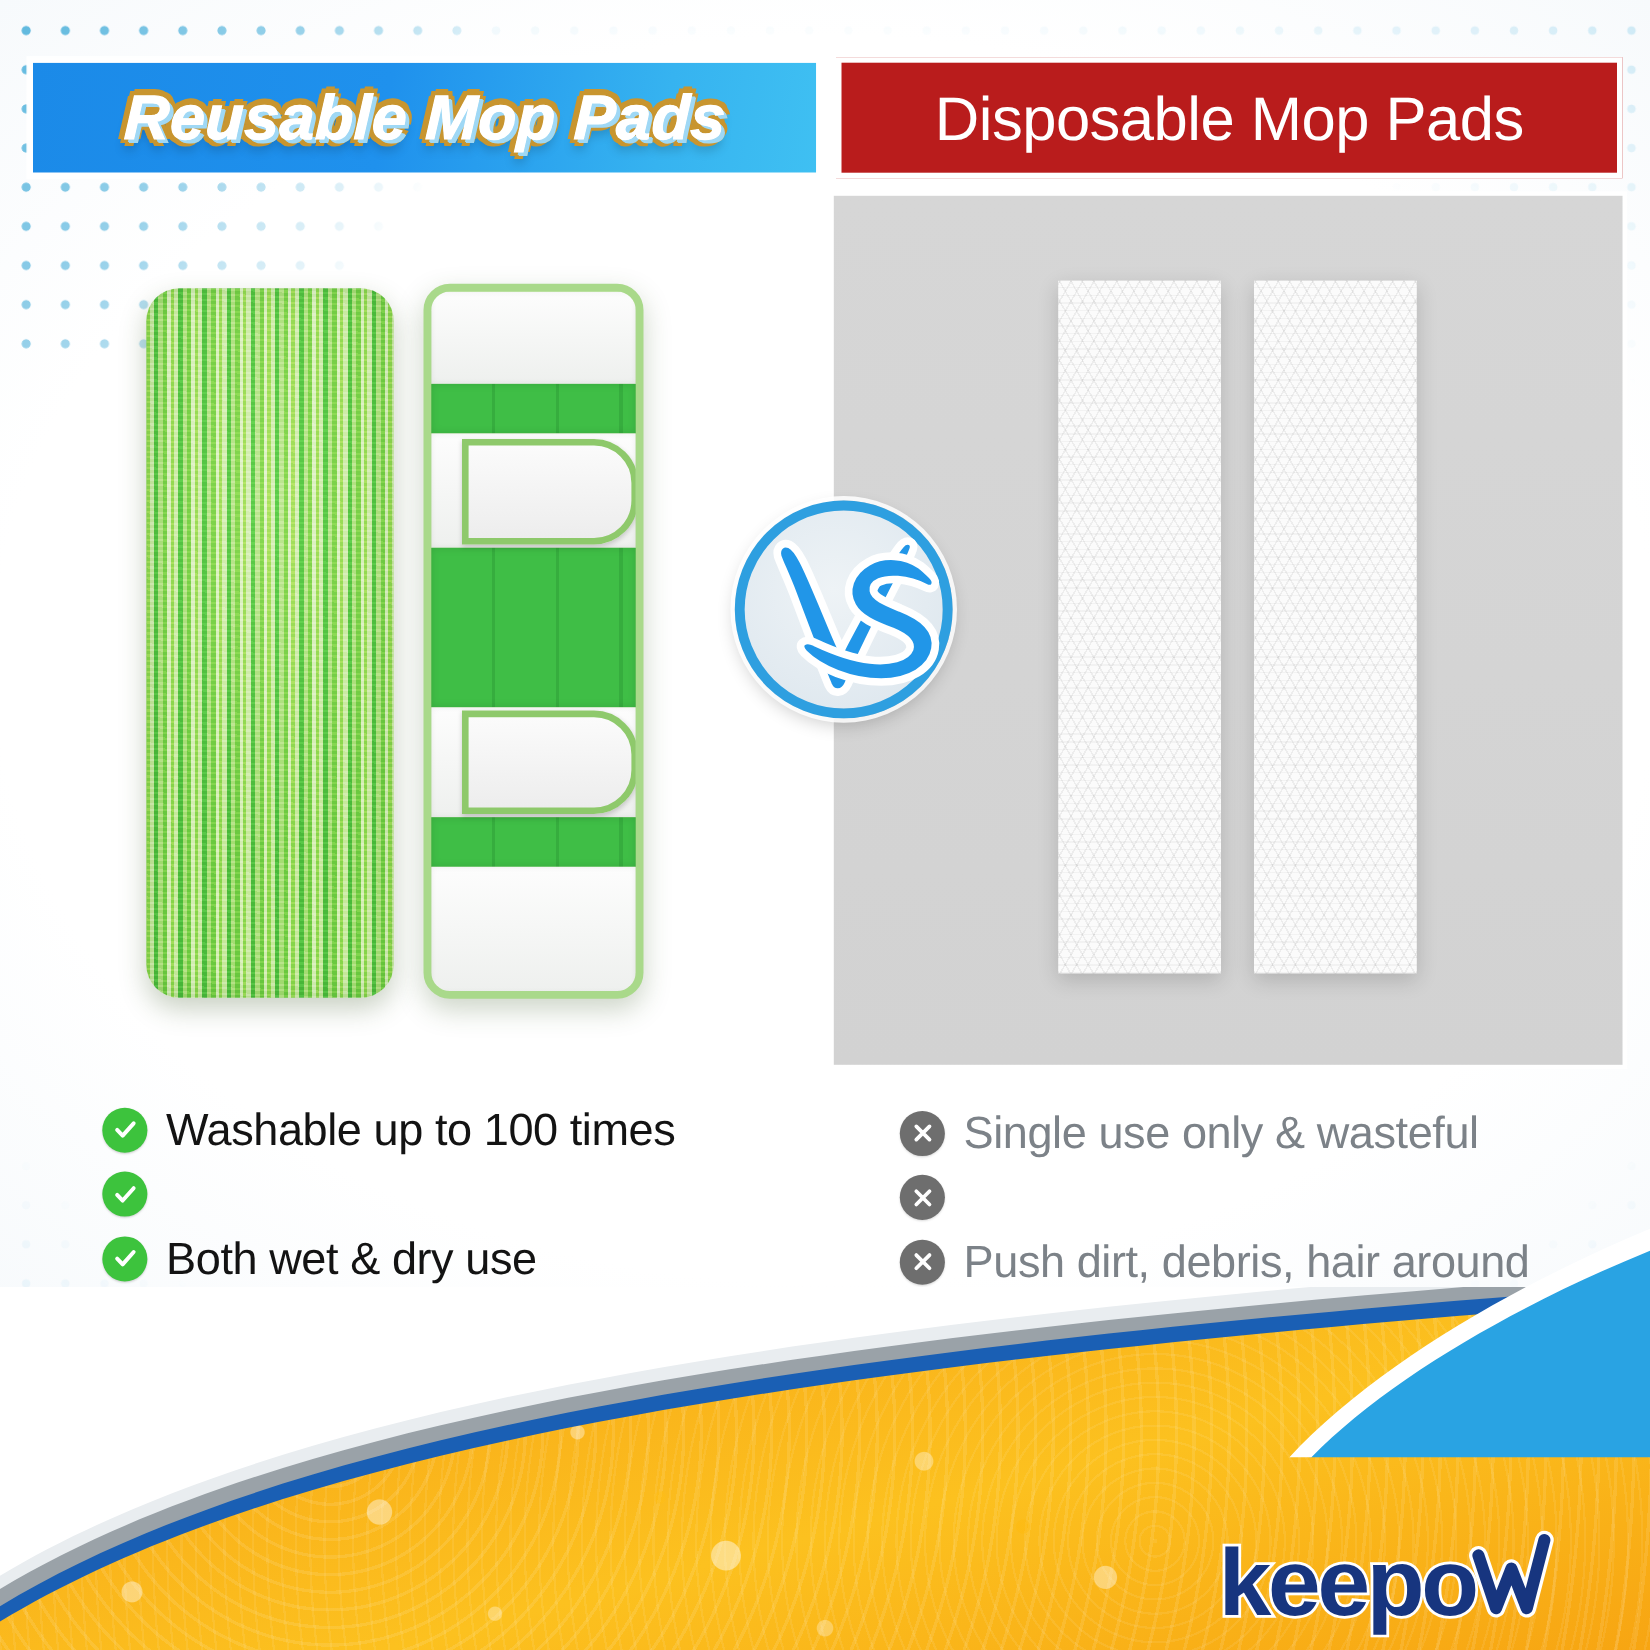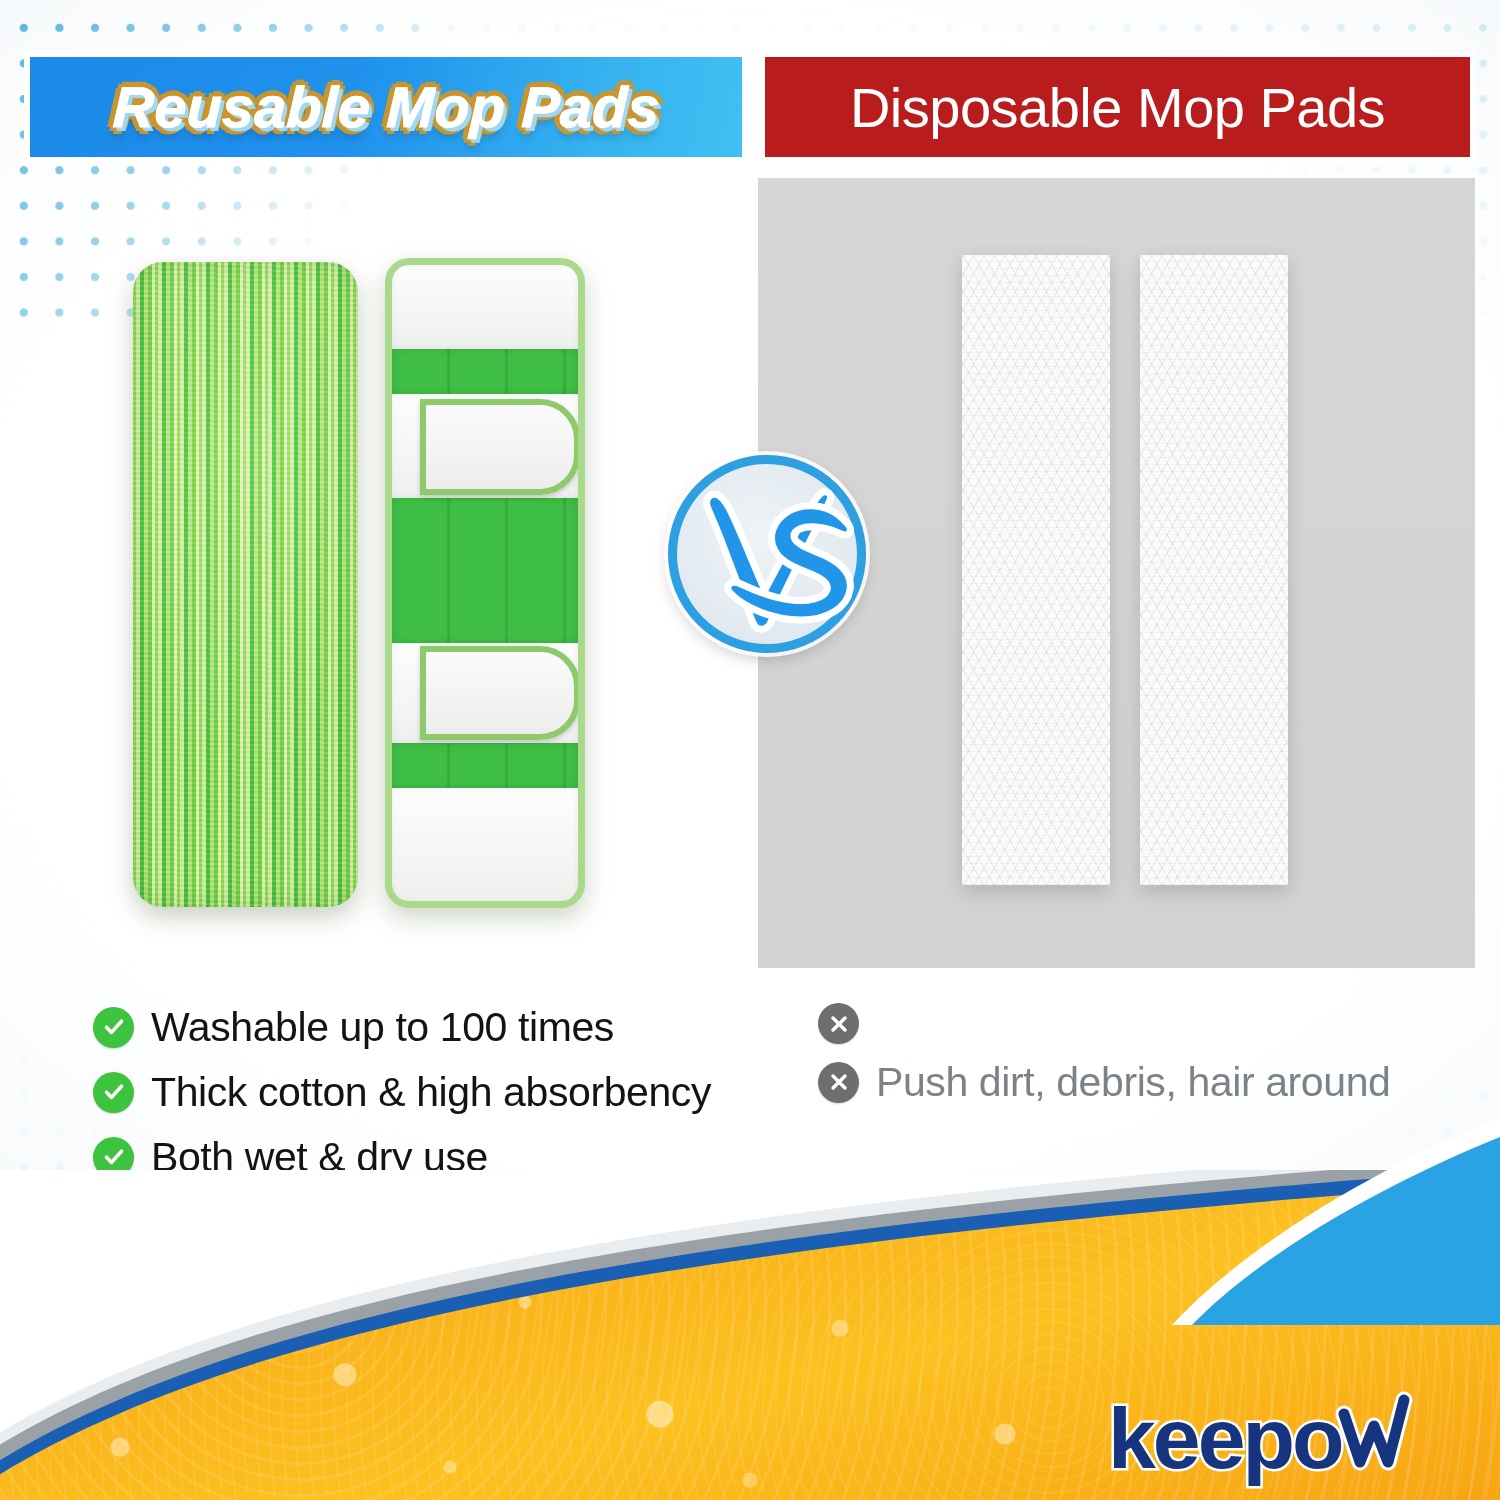--- a/index.html
+++ b/index.html
@@ -255,41 +255,48 @@
           </svg>
       </span>
       <span class="row-text txt-dark">Washable up to 100 times</span>
     </div>
     <div class="row">
       <span class="badge badge-ok">
         <svg width="26" height="26" viewBox="0 0 26 26">
             <path d="M5.5 13.2 L10.5 18.4 L20.5 7.2" fill="none" stroke="#ffffff" stroke-width="3.6" stroke-linecap="round" stroke-linejoin="round"></path>
           </svg>
       </span>
-      <span class="row-text txt-dark">Thick cotton &amp; high absorbency</span>
     </div>
     <div class="row">
       <span class="badge badge-ok">
         <svg width="26" height="26" viewBox="0 0 26 26">
             <path d="M5.5 13.2 L10.5 18.4 L20.5 7.2" fill="none" stroke="#ffffff" stroke-width="3.6" stroke-linecap="round" stroke-linejoin="round"></path>
           </svg>
       </span>
       <span class="row-text txt-dark">Both wet &amp; dry use</span>
     </div>
     <div class="row">
       <span class="badge badge-ok">
         <svg width="26" height="26" viewBox="0 0 26 26">
             <path d="M5.5 13.2 L10.5 18.4 L20.5 7.2" fill="none" stroke="#ffffff" stroke-width="3.6" stroke-linecap="round" stroke-linejoin="round"></path>
           </svg>
       </span>
       <span class="row-text txt-dark">Pick up dirt, debris, hair</span>
     </div>
   </div>
 
   <div class="list list-right">
+    <div class="row">
+      <span class="badge badge-no">
+        <svg width="26" height="26" viewBox="0 0 26 26">
+            <path d="M7 7 L19 19 M19 7 L7 19" fill="none" stroke="#ffffff" stroke-width="3.4" stroke-linecap="round"></path>
+          </svg>
+      </span>
+      <span class="row-text txt-gray">Single use only &amp; wasteful</span>
+    </div>
     <div class="row">
       <span class="badge badge-no">
         <svg width="26" height="26" viewBox="0 0 26 26">
             <path d="M7 7 L19 19 M19 7 L7 19" fill="none" stroke="#ffffff" stroke-width="3.4" stroke-linecap="round"></path>
           </svg>
       </span>
     </div>
     <div class="row">
       <span class="badge badge-no">
         <svg width="26" height="26" viewBox="0 0 26 26">

